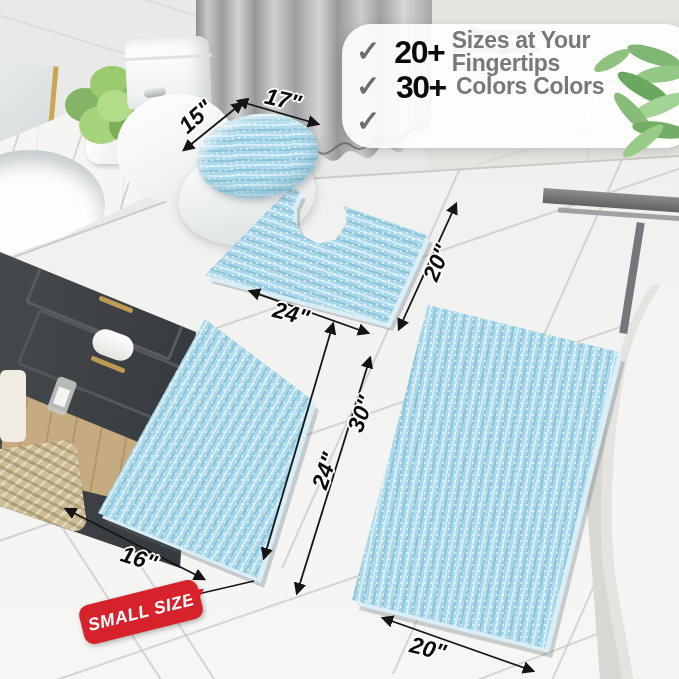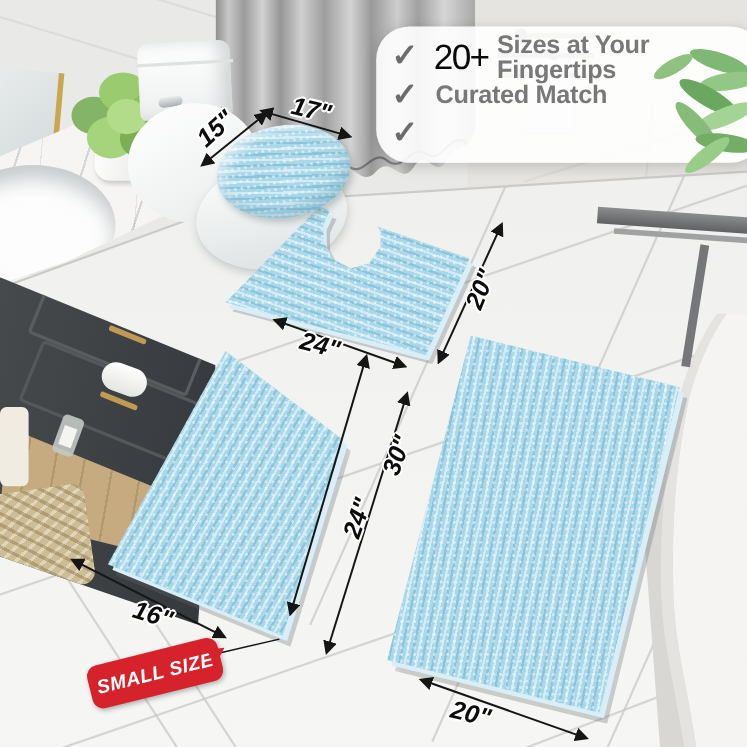--- a/index.html
+++ b/index.html
@@ -20,21 +20,21 @@
   .dim{position:absolute;transform:translate(-50%,-50%) rotate(var(--r,0deg));
        font-weight:800;font-style:italic;font-size:23px;color:#0c0c0c;white-space:nowrap;
        text-shadow:2px 0 0 #fff,-2px 0 0 #fff,0 2px 0 #fff,0 -2px 0 #fff,
                    1px 1px 0 #fff,-1px -1px 0 #fff,1px -1px 0 #fff,-1px 1px 0 #fff;}
   
   .panel{position:absolute;left:342px;top:24px;width:352px;height:124px;
          background:rgba(255,255,255,.90);border-radius:30px;
          box-shadow:0 3px 12px rgba(0,0,0,.16);padding:10px 0 0 14px;box-sizing:border-box;}
   .frow{display:flex;align-items:center;height:35px;}
   .fcheck{width:40px;font-size:29px;font-weight:900;color:#6d6d6d;line-height:1;}
-  .fnum{width:60px;font-size:32px;font-weight:400;color:#0a0a0a;letter-spacing:-1.5px;line-height:1;}
+  .fnum{width:60px;font-size:32px;font-weight:700;color:#0a0a0a;letter-spacing:-1.5px;line-height:1;}
   .fnum:empty{display:none;}
   .flabel{font-size:23px;font-weight:700;color:#787878;letter-spacing:-.3px;line-height:1;}
   
   .badge{position:absolute;left:80px;top:592px;width:122px;height:40px;background:#d5222b;
          border-radius:10px;transform:rotate(-14deg);display:flex;align-items:center;
          justify-content:center;color:#fff;font-weight:800;font-style:italic;font-size:17.5px;
          letter-spacing:.5px;box-shadow:1px 2px 5px rgba(0,0,0,.3);white-space:nowrap;}
   .badge::after{content:"";position:absolute;right:-14px;top:6px;width:0;height:0;
          border:8px solid transparent;border-left:15px solid #d5222b;transform:rotate(-20deg);}
   
@@ -227,21 +227,22 @@
   </div>
 
   <div class="panel">
     <div class="frow">
       <span class="fcheck">✓</span>
       <span class="fnum">20+</span>
       <span class="flabel">Sizes at Your Fingertips</span>
     </div>
     <div class="frow">
       <span class="fcheck">✓</span>
-      <span class="flabel">Curated Match</span>
+      <span class="fnum">30+</span>
+      <span class="flabel">Colors Colors</span>
     </div>
     <div class="frow">
       <span class="fcheck">✓</span>
 
     </div>
   </div>
 
   <div class="abs" style="left:578px;top:40px;width:101px;height:115px;">
     <div class="leaf" style="left:48px;top:8px;width:56px;height:16px;background:#7fb874;transform:rotate(18deg);"></div>
     <div class="leaf" style="left:58px;top:26px;width:54px;height:16px;background:#93c785;transform:rotate(-8deg);"></div>

